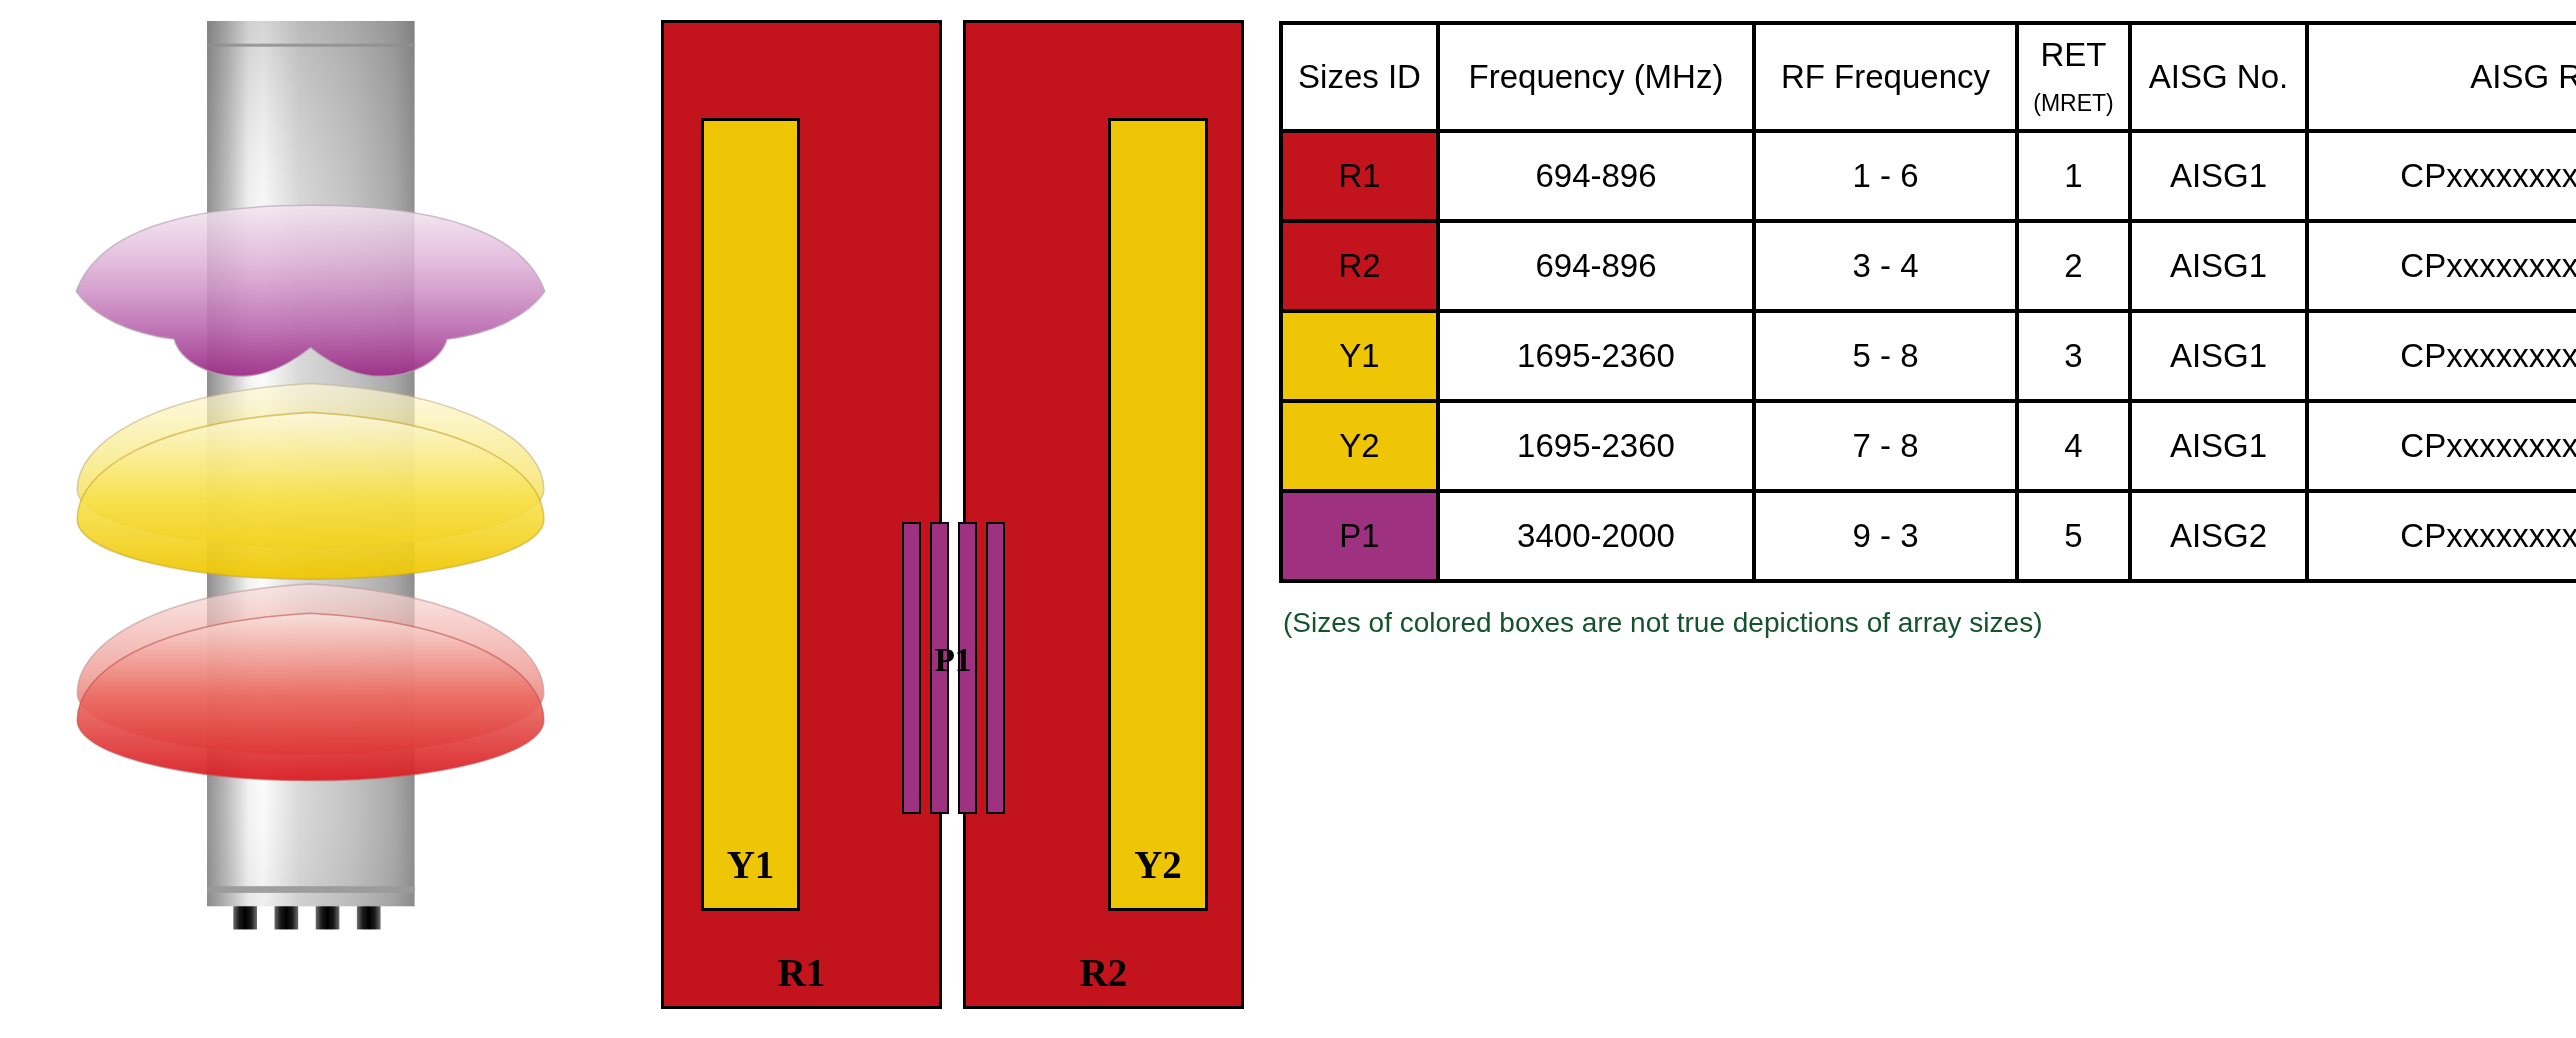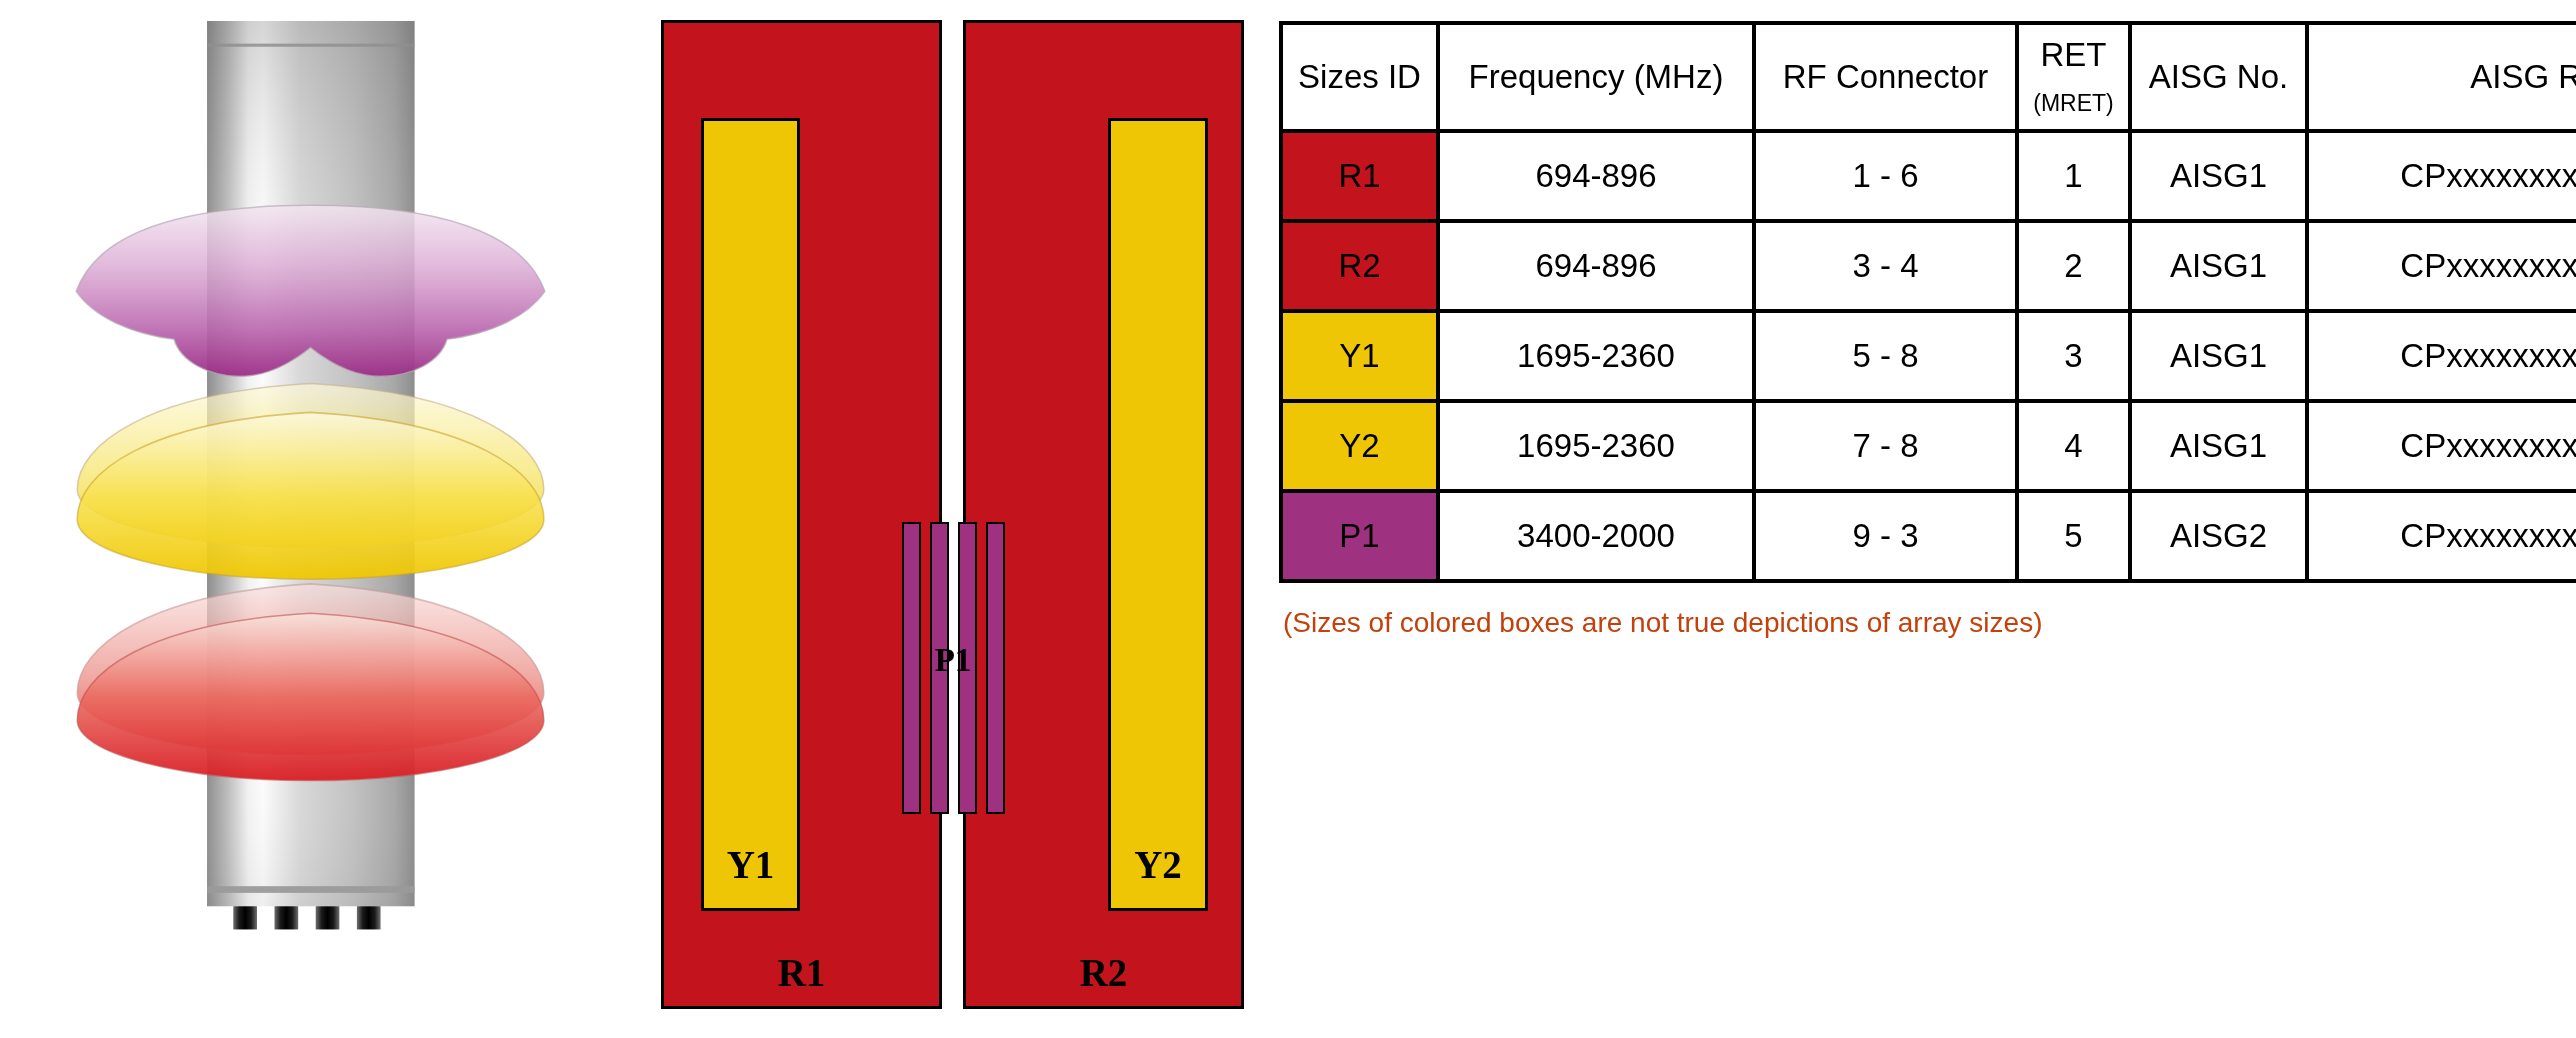--- a/index.html
+++ b/index.html
@@ -64,21 +64,21 @@
   }
   .spec-table th { height: 104px; }
   .spec-table td { height: 86px; }
   .ret-sub { font-size: 23px; margin-top: 15.5px; }
 
   .figure-caption {
     position: absolute;
     left: 1283px;
     top: 607px;
     font-size: 28px;
-    color: #c2410c;
+    color: #14532d;
   }
 </style>
 </head>
 <body>
 
 <div class="canvas">
 
   <svg class="antenna-svg" width="618" height="1039" viewBox="0 0 1200 2016">
     <defs>
       <linearGradient id="gradCyl" x1="0" y1="0" x2="1" y2="0">
@@ -203,21 +203,21 @@
       <col style="width:316px">
       <col style="width:263px">
       <col style="width:113px">
       <col style="width:177px">
       <col style="width:546px">
     </colgroup>
     <thead>
       <tr>
         <th>Sizes ID</th>
         <th>Frequency (MHz)</th>
-        <th>RF Connector</th>
+        <th>RF Frequency</th>
         <th>
           <div>RET</div>
           <div class="ret-sub">(MRET)</div>
         </th>
         <th>AISG No.</th>
         <th>AISG RET UID</th>
       </tr>
     </thead>
     <tbody>
       <tr>

